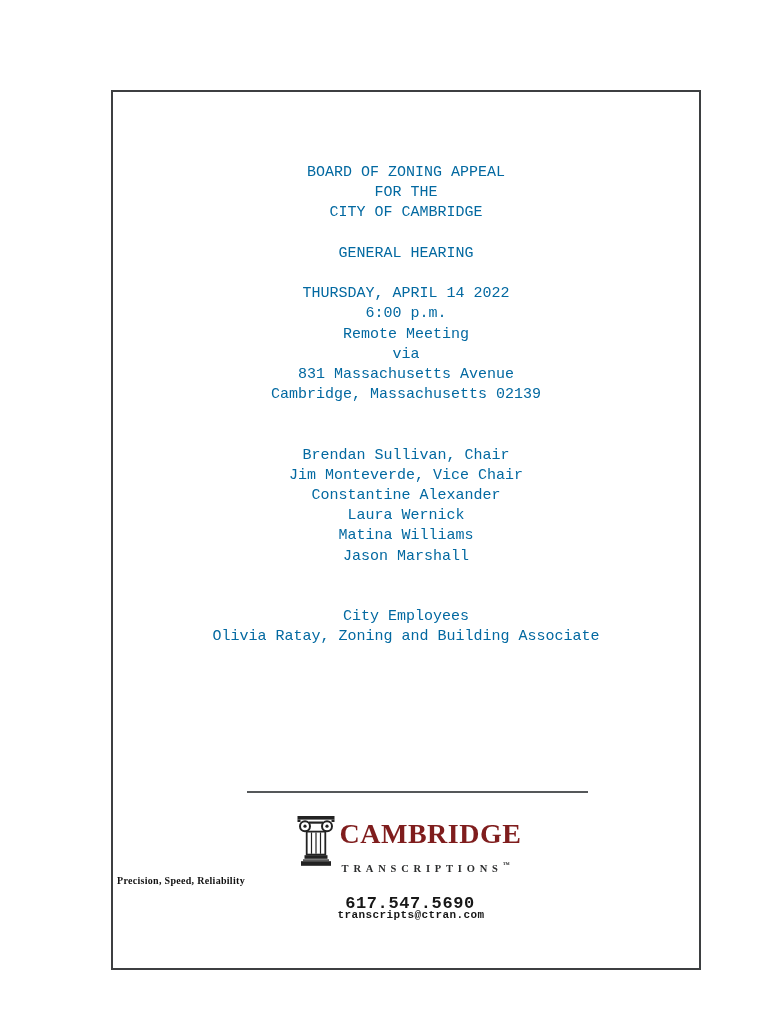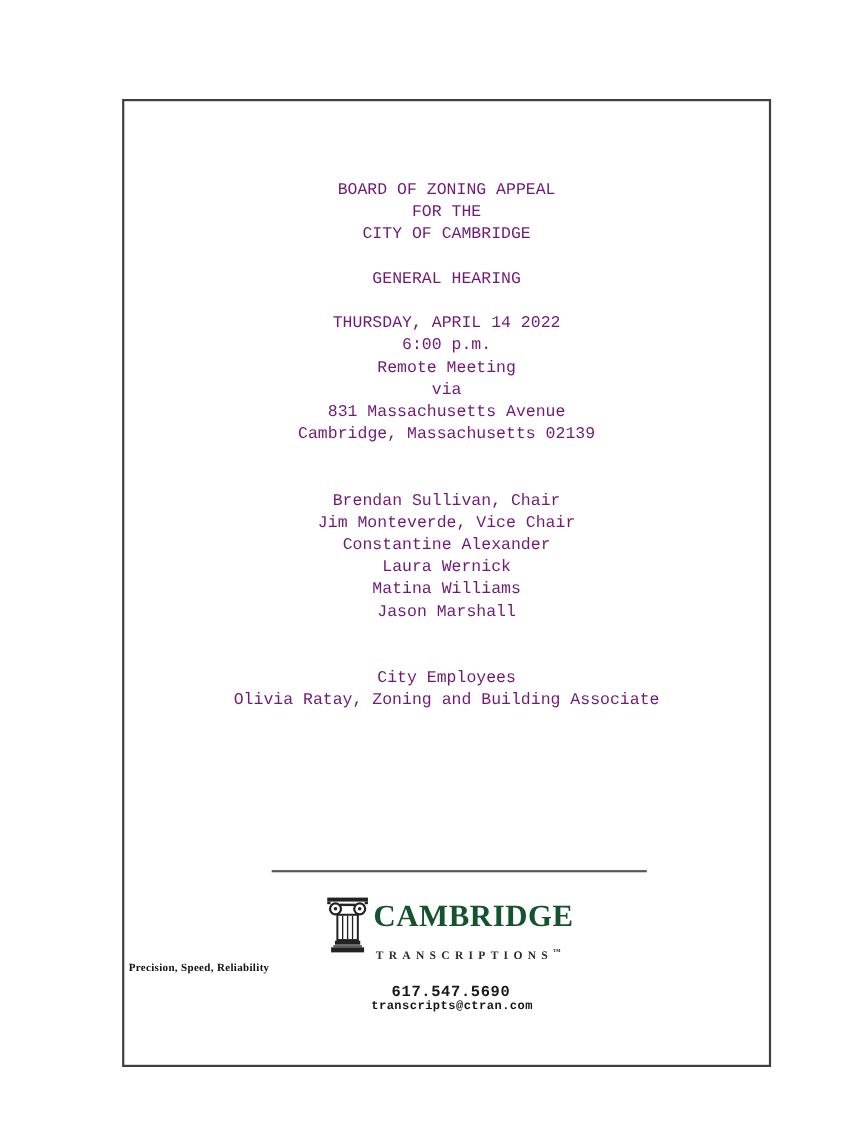--- a/index.html
+++ b/index.html
@@ -25,21 +25,21 @@
     background: #ffffff;
   }
   .doc-text {
     position: absolute;
     top: 71px;
     left: 0;
     right: 0;
     text-align: center;
     font-size: 15px;
     line-height: 20.2px;
-    color: #701a75;
+    color: #0369a1;
     white-space: pre;
   }
   .doc-text .line {
     height: 20.2px;
   }
   .separator {
     position: absolute;
     top: 699px;
     left: 134px;
     width: 341px;
@@ -61,21 +61,21 @@
     display: flex;
     flex-direction: column;
     margin-top: 6px;
   }
   .brand-name {
     font-family: "Liberation Serif", "DejaVu Serif", serif;
     font-weight: 700;
     font-size: 28px;
     line-height: 26px;
     letter-spacing: 0.5px;
-    color: #14532d;
+    color: #7f1d1d;
   }
   .brand-sub {
     font-family: "Liberation Serif", "DejaVu Serif", serif;
     font-weight: 600;
     font-size: 10.5px;
     letter-spacing: 4.8px;
     color: #2b2c2d;
     margin-top: 14px;
     margin-left: 2px;
     white-space: nowrap;
@@ -98,21 +98,21 @@
     color: #101010;
   }
   .phone {
     position: absolute;
     top: 802px;
     left: 0;
     right: 0;
     text-align: center;
     transform: translateX(4px);
     font-weight: 700;
-    font-size: 14px;
+    font-size: 17px;
     letter-spacing: 0.6px;
     color: #171717;
   }
   .email {
     position: absolute;
     top: 817px;
     left: 0;
     right: 0;
     text-align: center;
     transform: translateX(5px);

